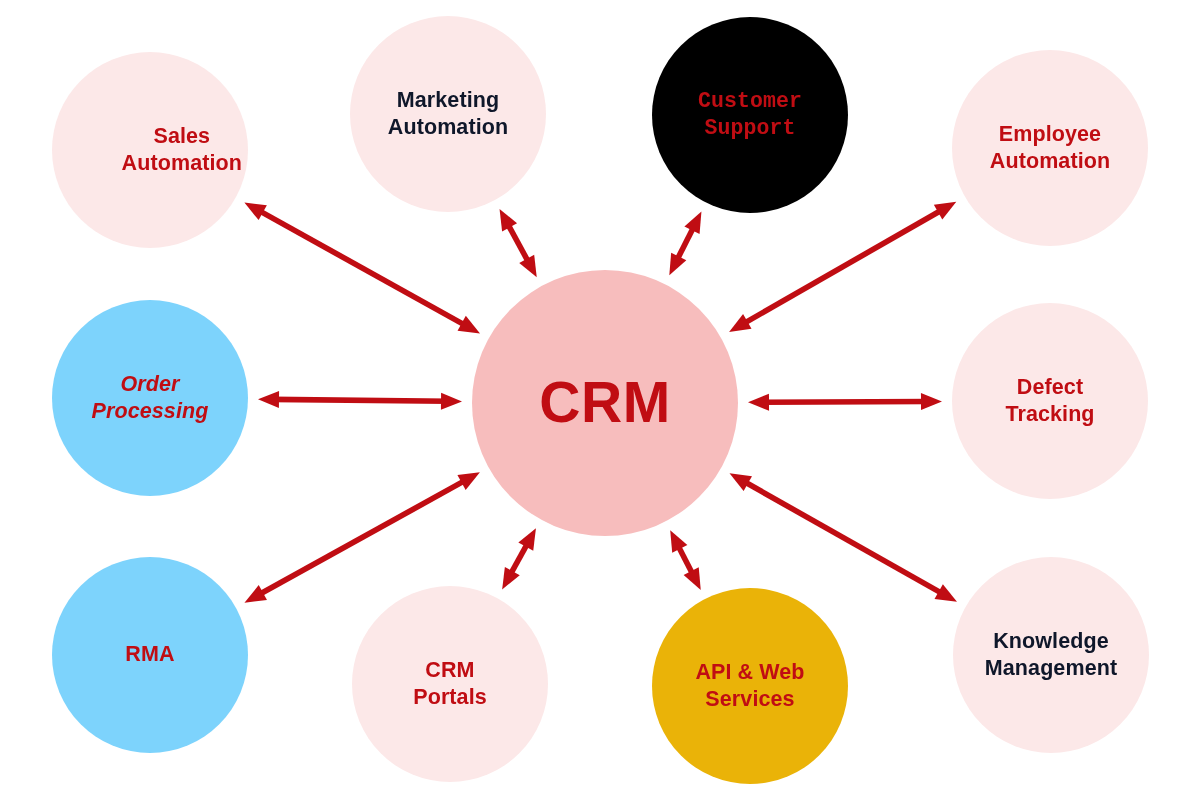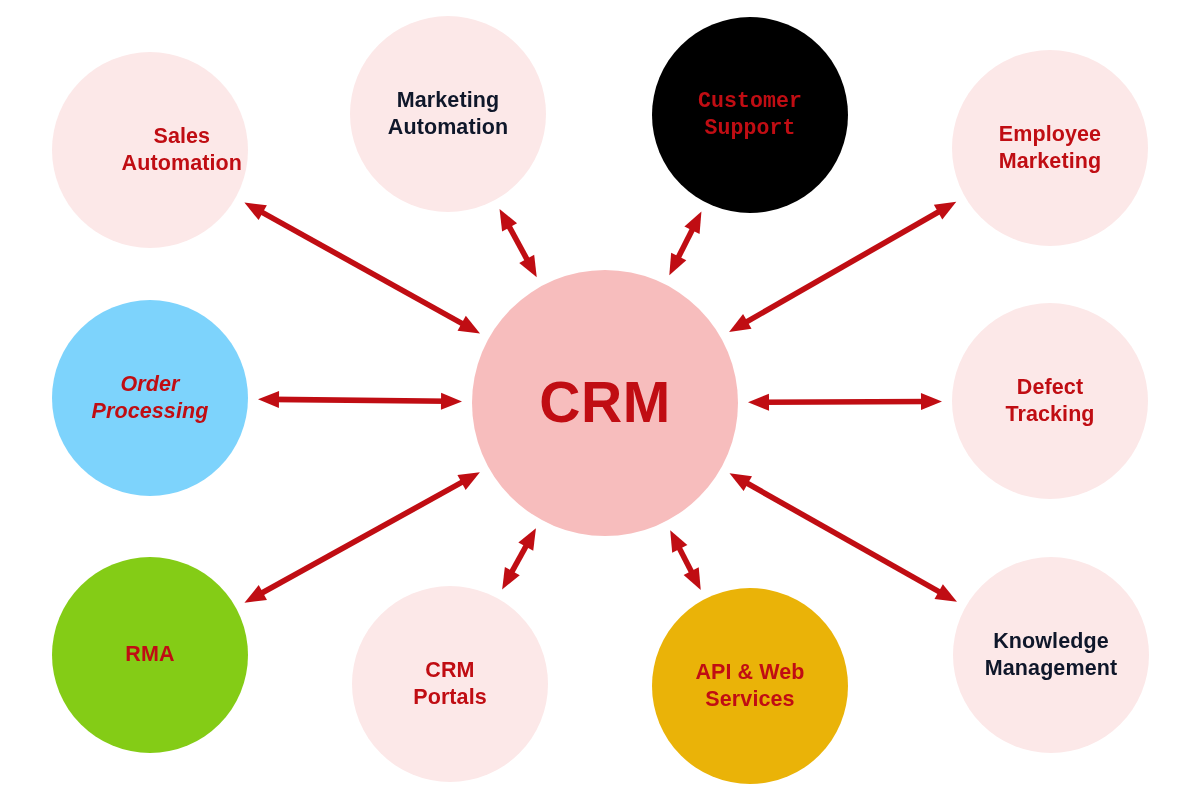--- a/index.html
+++ b/index.html
@@ -128,31 +128,31 @@
       <div class="node node-spoke" style="width: 196px; height: 196px; left: 350px; top: 16px; background: rgb(252, 232, 232);">
         <span class="node-label spoke-label" style="color: #0f172a;">Marketing
 Automation</span>
       </div>
       <div class="node node-spoke" style="width: 196px; height: 196px; left: 652px; top: 17px; background: #000000; font-family: Liberation Mono, monospace;">
         <span class="node-label spoke-label" style="color: rgb(192, 13, 19);">Customer
 Support</span>
       </div>
       <div class="node node-spoke" style="width: 196px; height: 196px; left: 952px; top: 50px; background: rgb(252, 232, 232);">
         <span class="node-label spoke-label" style="color: rgb(192, 13, 19);">Employee
-Marketing</span>
+Automation</span>
       </div>
       <div class="node node-spoke" style="width: 196px; height: 196px; left: 52px; top: 300px; background: #7dd3fc; font-style: italic;">
         <span class="node-label spoke-label" style="color: rgb(192, 13, 19);">Order
 Processing</span>
       </div>
       <div class="node node-spoke" style="width: 196px; height: 196px; left: 952px; top: 303px; background: rgb(252, 232, 232); align-items: center;">
         <span class="node-label spoke-label" style="color: rgb(192, 13, 19);">Defect
 Tracking</span>
       </div>
-      <div class="node node-spoke" style="width: 196px; height: 196px; left: 52px; top: 557px; background: #84cc16;">
+      <div class="node node-spoke" style="width: 196px; height: 196px; left: 52px; top: 557px; background: #7dd3fc;">
         <span class="node-label spoke-label" style="color: rgb(192, 13, 19);">RMA</span>
       </div>
       <div class="node node-spoke" style="width: 196px; height: 196px; left: 352px; top: 586px; background: rgb(252, 232, 232);">
         <span class="node-label spoke-label" style="color: rgb(192, 13, 19);">CRM
 Portals</span>
       </div>
       <div class="node node-spoke" style="width: 196px; height: 196px; left: 652px; top: 588px; background: #eab308;">
         <span class="node-label spoke-label" style="color: rgb(192, 13, 19);">API &amp; Web
 Services</span>
       </div>

